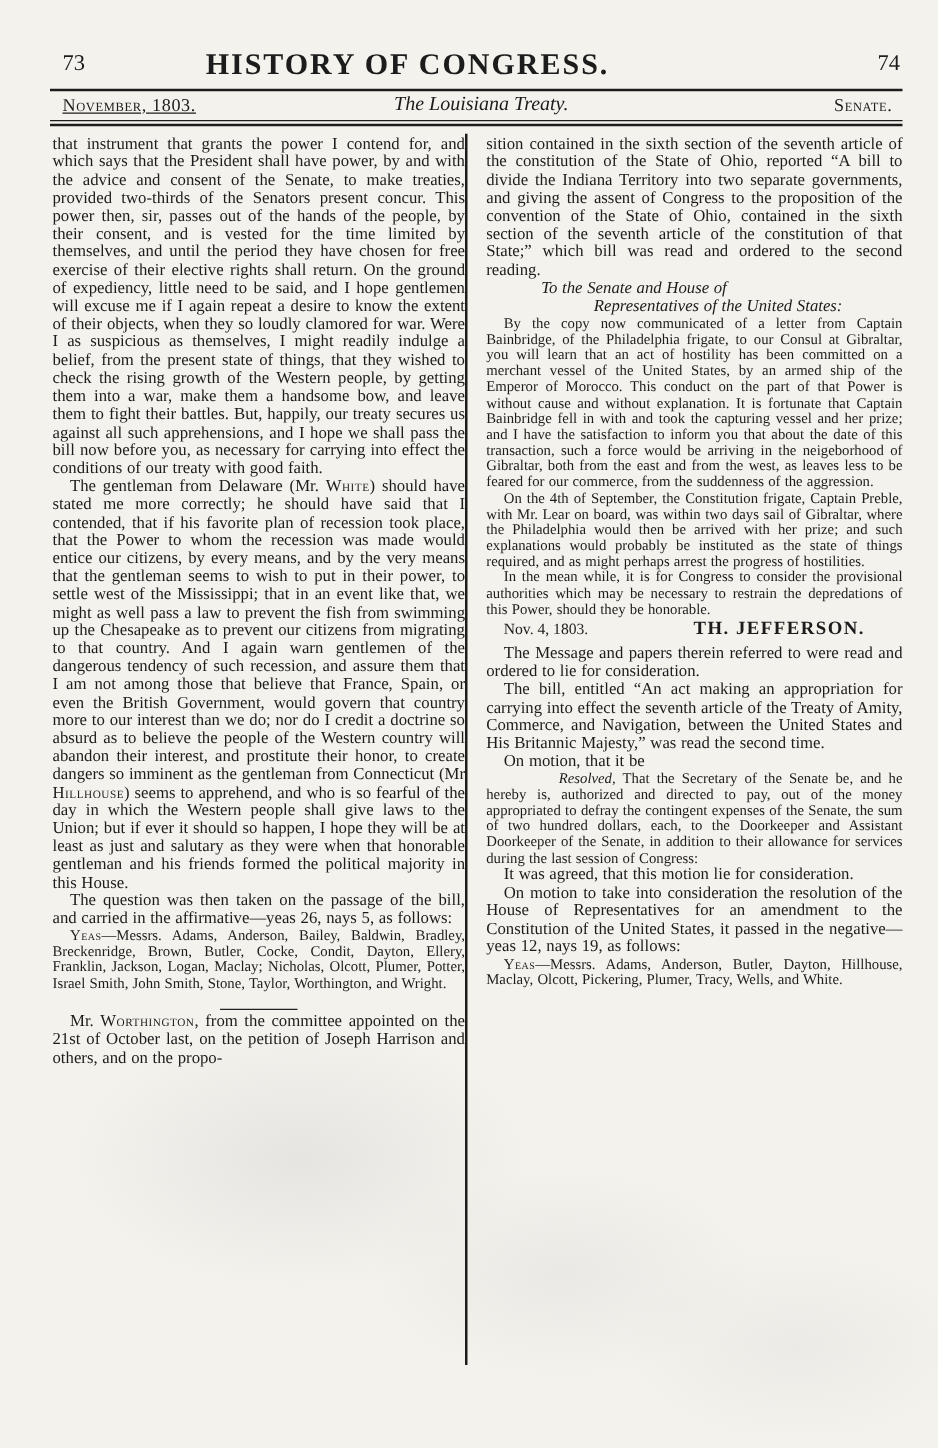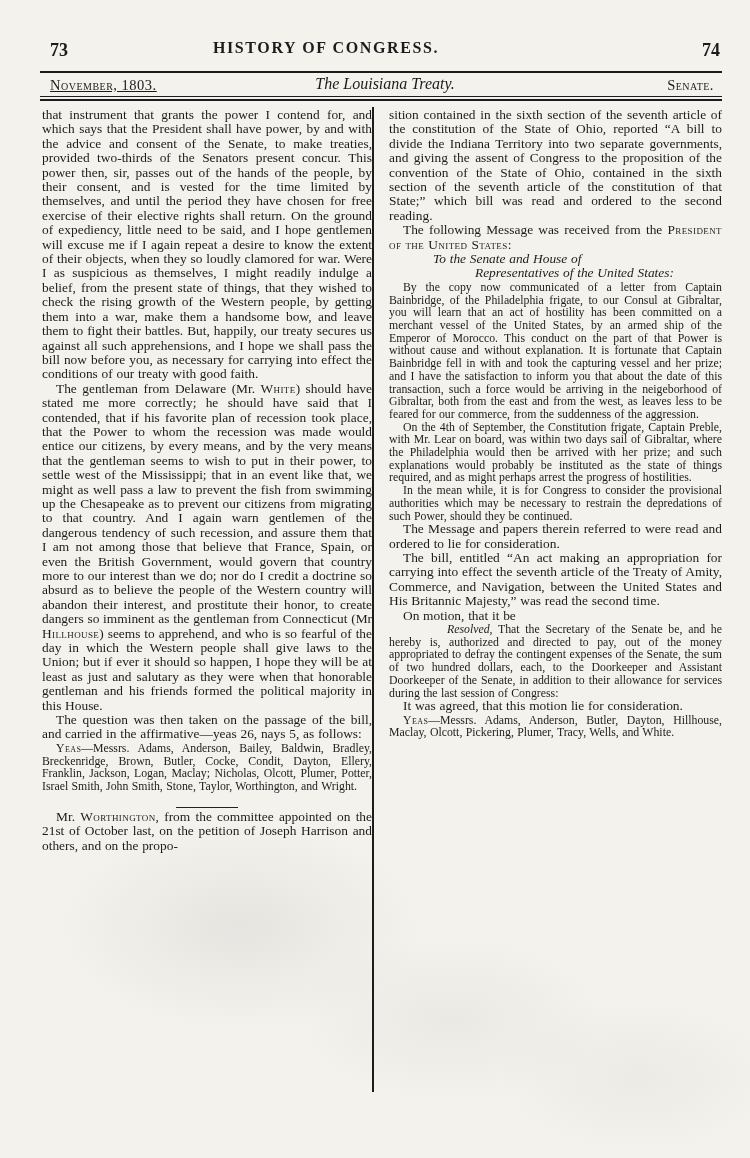--- a/index.html
+++ b/index.html
@@ -6,25 +6,25 @@
   body{
     width:750px;height:1158px;position:relative;overflow:hidden;
     font-family:"Liberation Serif","DejaVu Serif",serif;
     color:#1c1c1c;
     background:
       radial-gradient(ellipse 260px 150px at 32% 80%, rgba(110,110,110,0.10), transparent 70%),
       radial-gradient(ellipse 220px 120px at 60% 88%, rgba(110,110,110,0.07), transparent 70%),
       radial-gradient(ellipse 200px 110px at 85% 93%, rgba(110,110,110,0.06), transparent 70%),
       #f4f2ed;
   }
-  .folio{position:absolute;top:40px;font-size:18px;font-weight:bold;}
+  .folio{position:absolute;top:40px;font-size:18px;}
   #folio-left{left:50px;}
   #folio-right{right:30px;margin-left:32px;}
   .page-heading{position:absolute;top:39px;left:0;width:652px;text-align:center;
-    font-size:16px;font-weight:bold;letter-spacing:1.6px;}
+    font-size:24px;font-weight:bold;letter-spacing:1.6px;}
   .rule-1{position:absolute;top:71px;left:40px;width:682px;height:2px;background:#1c1c1c;}
   .month-year{position:absolute;top:77px;left:50px;font-variant:small-caps;font-size:14.5px;letter-spacing:.5px;text-decoration:underline;}
   .running-title{position:absolute;top:75px;left:10px;width:750px;text-align:center;font-style:italic;font-size:16px;}
   .chamber{position:absolute;top:77px;right:36px;font-variant:small-caps;font-size:14.5px;letter-spacing:.5px;}
   .rule-2{position:absolute;top:96px;left:40px;width:682px;height:2px;
     border-top:1.5px solid #1c1c1c;border-bottom:2.5px solid #1c1c1c;}
   .divider{position:absolute;left:372px;top:107px;width:1.5px;height:985px;background:#1c1c1c;}
   .col{position:absolute;top:108px;width:330px;}
   #col-left{left:42px;}
   #col-right{left:389px;width:333px;}
@@ -57,25 +57,29 @@
 <div class="col" id="col-left">
     <p class="para"><span>that instrument that grants the power I contend for, and which says that the President shall have power, by and with the advice and consent of the Senate, to make treaties, provided two-thirds of the Senators present concur.  This power then, sir, passes out of the hands of the people, by their consent, and is vested for the time limited by themselves, and until the period they have chosen for free exercise of their elective rights shall return. On the ground of expediency, little need to be said, and I hope gentlemen will excuse me if I again repeat a desire to know the extent of their objects, when they so loudly clamored for war.  Were I as suspicious as themselves, I might readily indulge a belief, from the present state of things, that they wished to check the rising growth of the Western people, by getting them into a war, make them a handsome bow, and leave them to fight their battles.  But, happily, our treaty secures us against all such apprehensions, and I hope we shall pass the bill now before you, as necessary for carrying into effect the conditions of our treaty with good faith.</span></p>
     <p class="para ind"><span>The gentleman from Delaware (Mr. </span><span class="sc">White</span><span>) should have stated me more correctly; he should have said that I contended, that if his favorite plan of recession took place, that the Power to whom the recession was made would entice our citizens, by every means, and by the very means that the gentleman seems to wish to put in their power, to settle west of the Mississippi; that in an event like that, we might as well pass a law to prevent the fish from swimming up the Chesapeake as to prevent our citizens from migrating to that country.  And I again warn gentlemen of the dangerous tendency of such recession, and assure them that I am not among those that believe that France, Spain, or even the British Government, would govern that country more to our interest than we do; nor do I credit a doctrine so absurd as to believe the people of the Western country will abandon their interest, and prostitute their honor, to create dangers so imminent as the gentleman from Connecticut (Mr </span><span class="sc">Hillhouse</span><span>) seems to apprehend, and who is so fearful of the day in which the Western people shall give laws to the Union; but if ever it should so happen, I hope they will be at least as just and salutary as they were when that honorable gentleman and his friends formed the political majority in this House.</span></p>
     <p class="para ind"><span>The question was then taken on the passage of the bill, and carried in the affirmative—yeas 26, nays 5, as follows:</span></p>
     <p class="para small ind"><span class="sc">Yeas</span><span>—Messrs. Adams, Anderson, Bailey, Baldwin, Bradley, Breckenridge, Brown, Butler, Cocke, Condit, Dayton, Ellery, Franklin, Jackson, Logan, Maclay; Nicholas, Olcott, Plumer, Potter, Israel Smith, John Smith, Stone, Taylor, Worthington, and Wright.</span></p>
     <div class="sect-rule"></div>
     <p class="para ind"><span>Mr. </span><span class="sc">Worthington</span><span>, from the committee appointed on the 21st of October last, on the petition of Joseph Harrison and others, and on the propo-</span></p>
   </div>
 <div class="col" id="col-right">
     <p class="para"><span>sition contained in the sixth section of the seventh article of the constitution of the State of Ohio, reported “A bill to divide the Indiana Territory into two separate governments, and giving the assent of Congress to the proposition of the convention of the State of Ohio, contained in the sixth section of the seventh article of the constitution of that State;” which bill was read and ordered to the second reading.</span></p>
-    <p class="para ind"><span>The following Message was received from the </span><span class="sc">President of the United States</span><span>:</span></p>
     <p class="para"><span class="i">To the Senate and House of</span></p>
     <p class="para ind2"><span class="i">Representatives of the United States:</span></p>
     <p class="para small ind"><span>By the copy now communicated of a letter from Captain Bainbridge, of the Philadelphia frigate, to our Consul at Gibraltar, you will learn that an act of hostility has been committed on a merchant vessel of the United States, by an armed ship of the Emperor of Morocco.  This conduct on the part of that Power is without cause and without explanation.  It is fortunate that Captain Bainbridge fell in with and took the capturing vessel and her prize; and I have the satisfaction to inform you that about the date of this transaction, such a force would be arriving in the neigeborhood of Gibraltar, both from the east and from the west, as leaves less to be feared for our commerce, from the suddenness of the aggression.</span></p>
     <p class="para small ind"><span>On the 4th of September, the Constitution frigate, Captain Preble, with Mr. Lear on board, was within two days sail of Gibraltar, where the Philadelphia would then be arrived with her prize; and such explanations would probably be instituted as the state of things required, and as might perhaps arrest the progress of hostilities.</span></p>
-    <p class="para small ind"><span>In the mean while, it is for Congress to consider the provisional authorities which may be necessary to restrain the depredations of such Power, should they be continued.</span></p>
+    <p class="para small ind"><span>In the mean while, it is for Congress to consider the provisional authorities which may be necessary to restrain the depredations of this Power, should they be honorable.</span></p>
+    <p class="sigline">
+      <span class="sig-date">Nov. 4, 1803.</span>
+      <span class="sig-name">TH. JEFFERSON.</span>
+    </p>
     <p class="para ind"><span>The Message and papers therein referred to were read and ordered to lie for consideration.</span></p>
     <p class="para ind"><span>The bill, entitled “An act making an appropriation for carrying into effect the seventh article of the Treaty of Amity, Commerce, and Navigation, between the United States and His Britannic Majesty,” was read the second time.</span></p>
     <p class="para ind"><span>On motion, that it be</span></p>
     <p class="para small ind"><span class="i">Resolved,</span><span> That the Secretary of the Senate be, and he hereby is, authorized and directed to pay, out of the money appropriated to defray the contingent expenses of the Senate, the sum of two hundred dollars, each, to the Doorkeeper and Assistant Doorkeeper of the Senate, in addition to their allowance for services during the last session of Congress:</span></p>
     <p class="para ind"><span>It was agreed, that this motion lie for consideration.</span></p>
+    <p class="para ind"><span>On motion to take into consideration the resolution of the House of Representatives for an amendment to the Constitution of the United States, it passed in the negative—yeas 12, nays 19, as follows:</span></p>
     <p class="para small ind"><span class="sc">Yeas</span><span>—Messrs. Adams, Anderson, Butler, Dayton, Hillhouse, Maclay, Olcott, Pickering, Plumer, Tracy, Wells, and White.</span></p>
   </div>
 
 </body></html>

